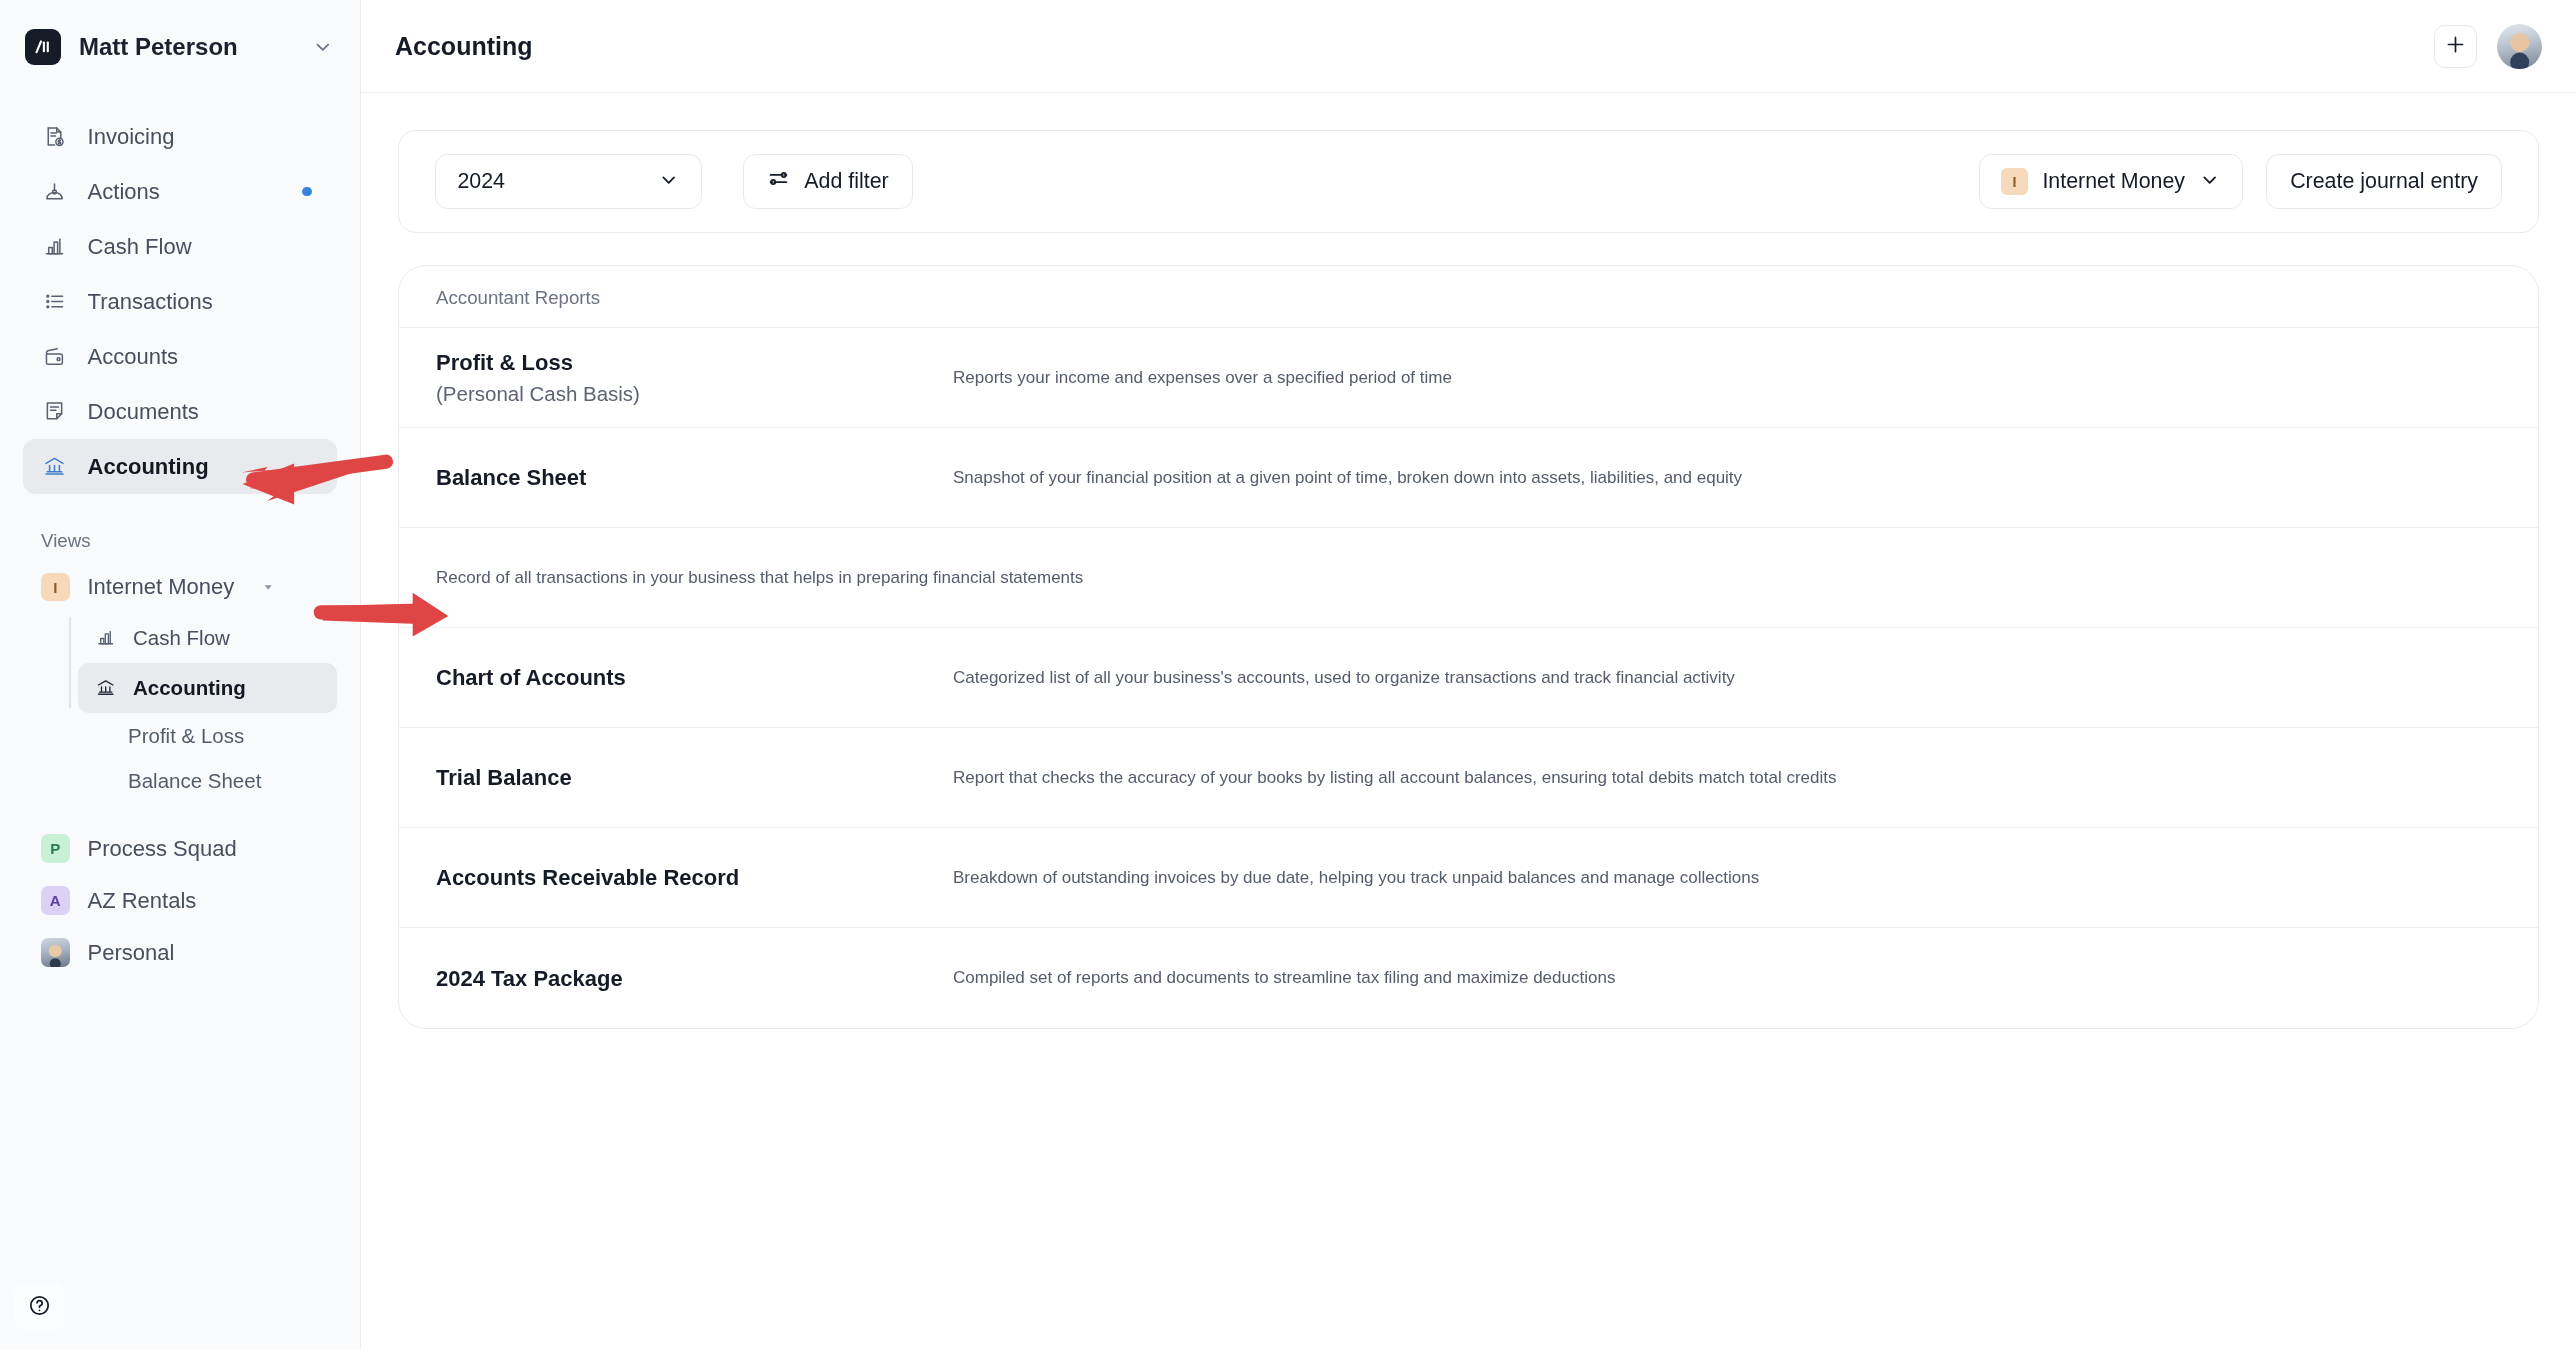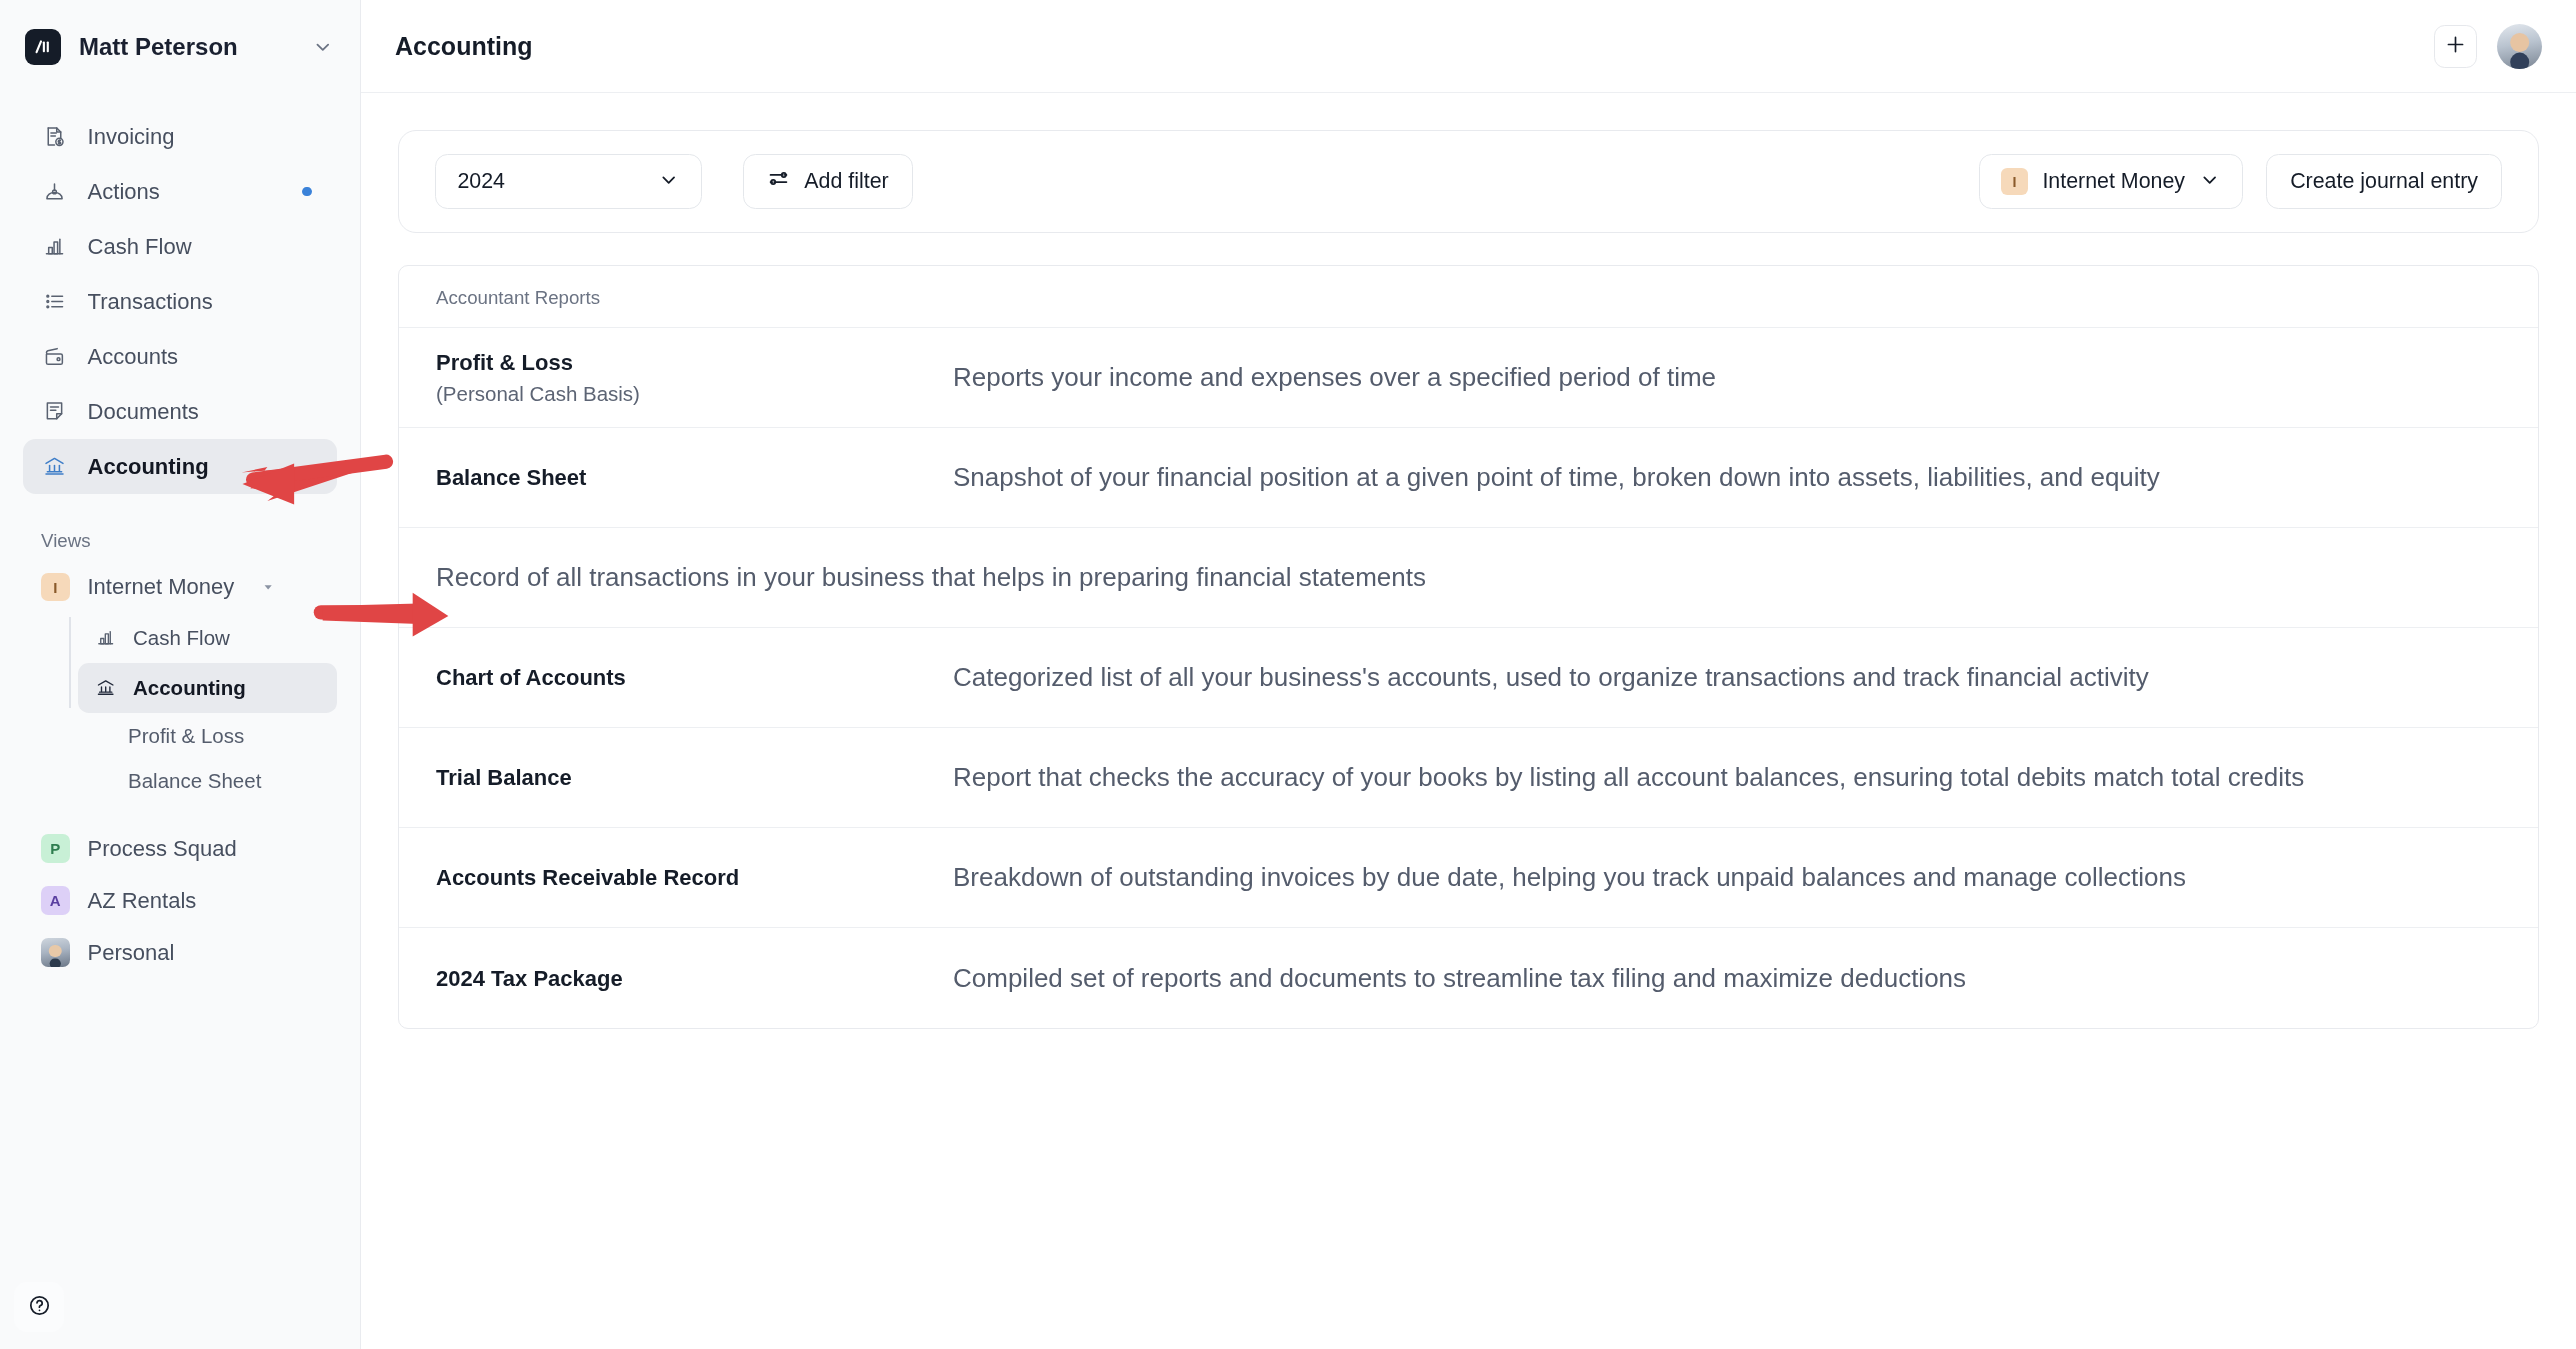--- a/index.html
+++ b/index.html
@@ -170,37 +170,37 @@
   .toolbar-right { margin-left: auto; display: flex; align-items: center; gap: 23px; }
   .entity-badge {
     width: 27px; height: 27px; border-radius: 6.2px;
     background: #f6d9ba; color: #8a5a2b;
     display:flex; align-items:center; justify-content:center;
     font-size: 14.3px; font-weight: 600; flex:0 0 27px;
   }
 
   .reports-card {
     margin: 32px 37px 0 37px;
-    border: 0.9px solid #e8eaee; border-radius: 10px; background: #fff;
+    border: 0.9px solid #e8eaee; border-radius: 28px; background: #fff;
     overflow: hidden;
   }
   .reports-head {
     padding: 21.4px 37px 18px 37px; font-size: 18.7px; color: #6b7383;
     border-bottom: 0.9px solid #edeff2;
   }
   .report-row {
     display: flex; align-items: center; min-height: 100px;
     padding: 16px 37px; border-bottom: 0.9px solid #edeff2;
     cursor: pointer;
   }
   .report-row:last-child { border-bottom: none; }
   .report-name-col { width: 517px; flex: 0 0 517px; }
   .report-name { font-size: 22px; font-weight: 700; color: #151c28; line-height: 1.35; }
   .report-sub { font-size: 20.5px; color: #5c6474; line-height: 1.35; margin-top: 2.7px;}
-  .report-desc { font-size: 26px; color: #545c6c; }
+  .report-desc { font-size: 17px; color: #545c6c; }
 
   
   .overlay { position: absolute; inset: 0; pointer-events: none; }
 </style>
 </head>
 <body>
 
 <div class="app">
 
   <aside class="sidebar">

